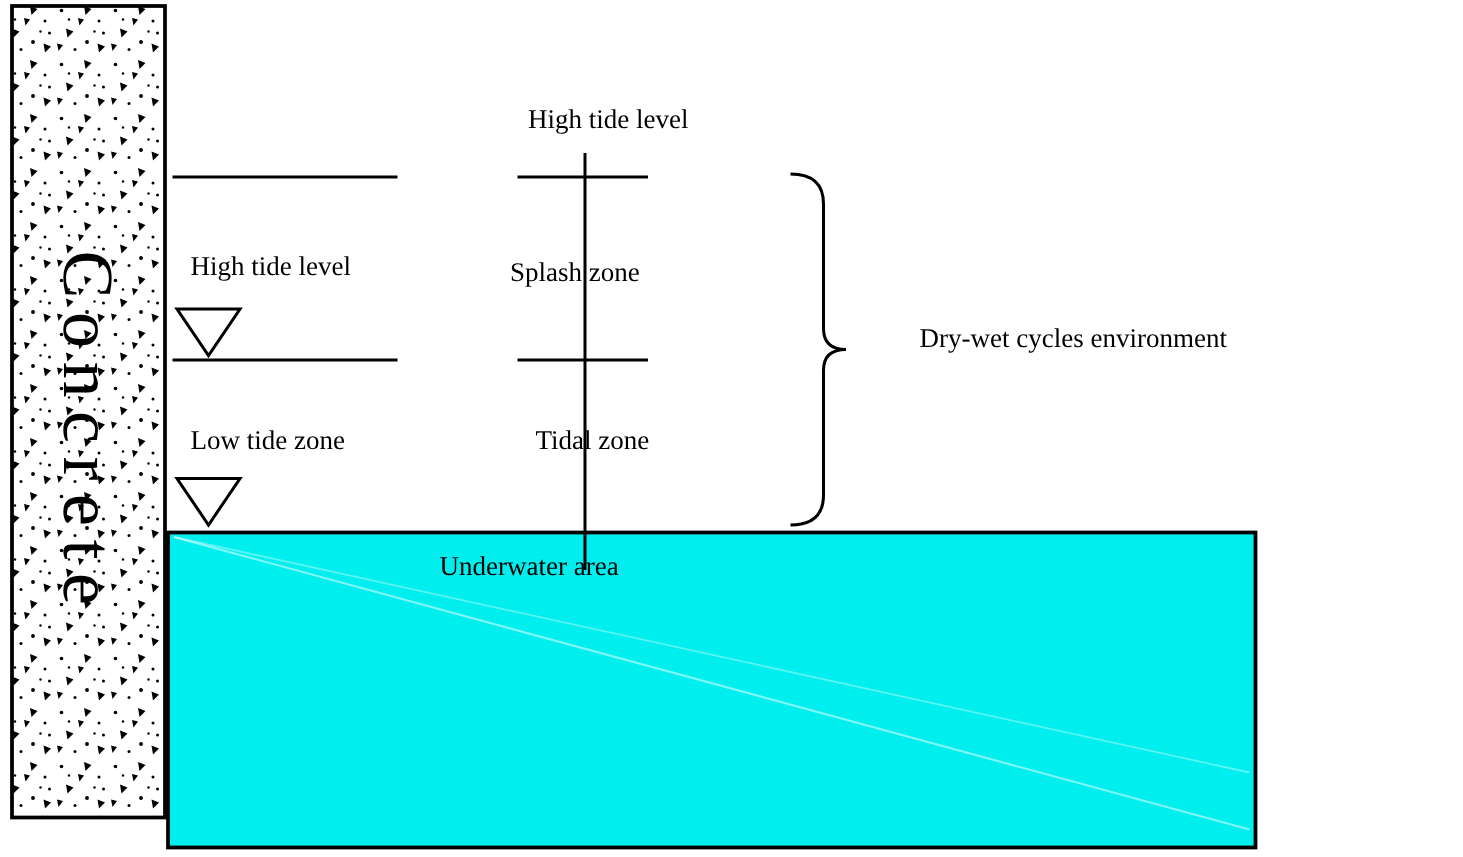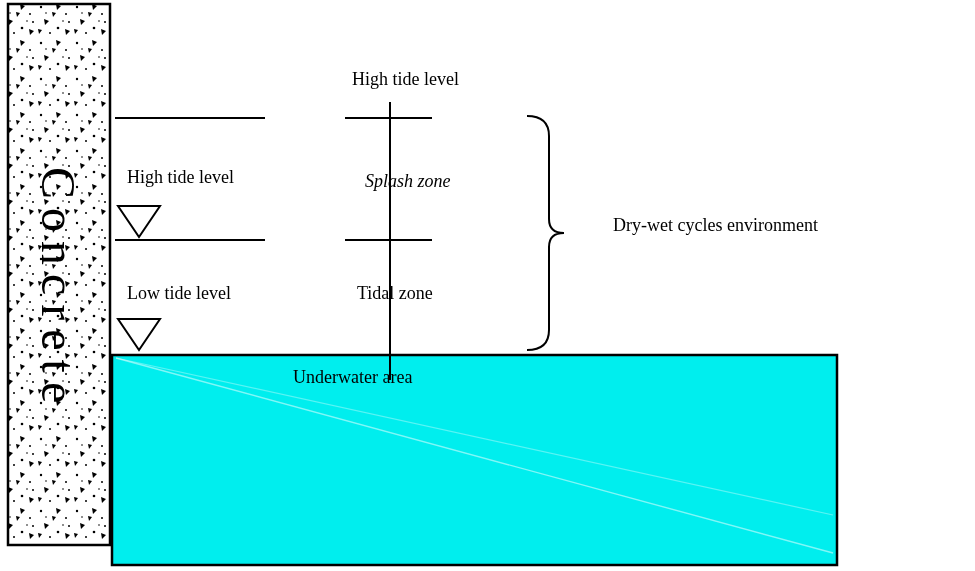--- a/index.html
+++ b/index.html
@@ -15,21 +15,21 @@
   .canvas > svg { position:absolute; left:0; top:0; }
   .label {
     position:absolute;
     white-space:nowrap;
     font-size:18px;
     line-height:1.1;
     color:#000;
   }
   .lbl-high-tide-top   { left:352px; top:70px;  }
   .lbl-high-tide-left  { left:127px; top:168px; }
-  .lbl-splash-zone     { left:365px; top:172px;font-style:italic; }
+  .lbl-splash-zone     { left:340px; top:172px; }
   .lbl-low-tide        { left:127px; top:284px; }
   .lbl-tidal-zone      { left:357px; top:284px; }
   .lbl-underwater      { left:293px; top:368px; }
   .lbl-dry-wet         { left:593px; top:216px;margin-left:20px; }
   .concrete-label {
     position:absolute;
     left:6px; top:125px;
     width:104px; height:330px;
     display:flex; align-items:center; justify-content:center;
     writing-mode:vertical-rl;
@@ -82,21 +82,21 @@
   </svg>
 
   <div class="concrete-label">Concrete</div>
 
   <div class="label lbl-high-tide-top">High tide level</div>
 
   <div class="label lbl-high-tide-left">High tide level</div>
 
   <div class="label lbl-splash-zone">Splash zone</div>
 
-  <div class="label lbl-low-tide">Low tide level</div>
+  <div class="label lbl-low-tide">Low tide zone</div>
 
   <div class="label lbl-tidal-zone">Tidal zone</div>
 
   <div class="label lbl-underwater">Underwater area</div>
 
   <div class="label lbl-dry-wet">Dry-wet cycles environment</div>
 
 </div>
 
 </body></html>

